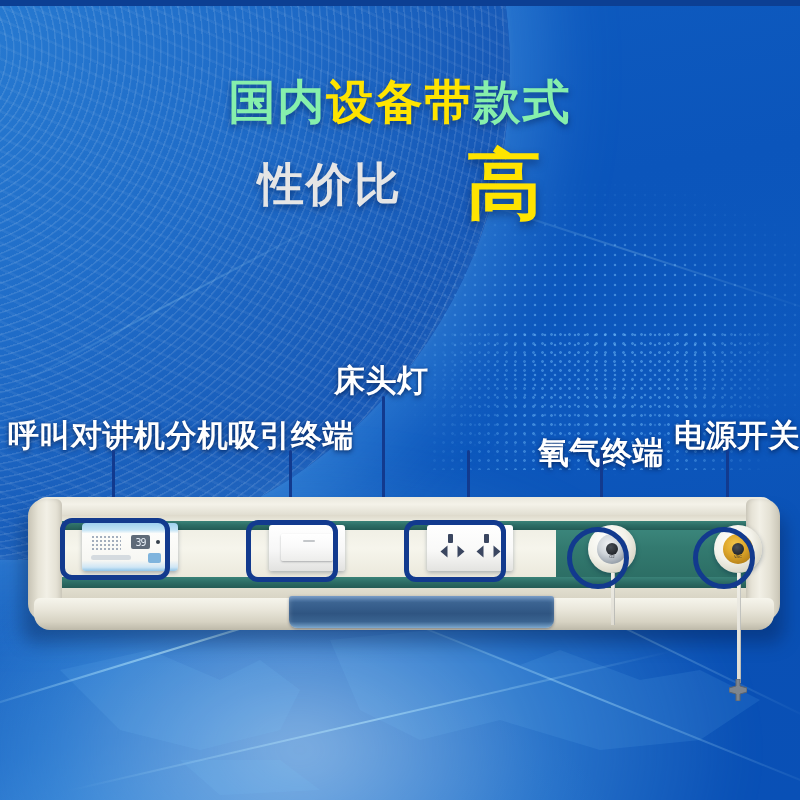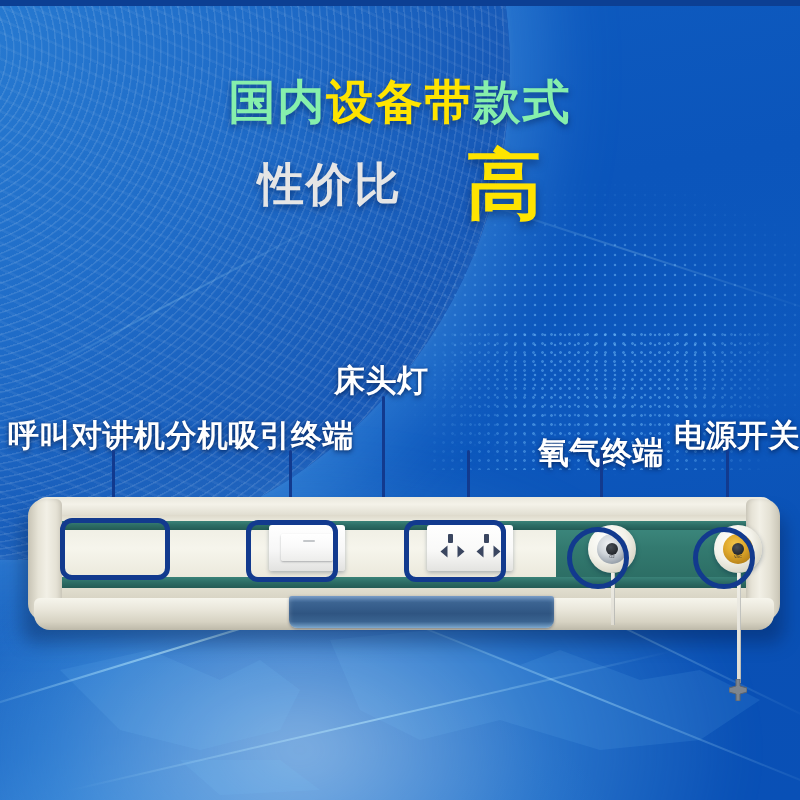--- a/index.html
+++ b/index.html
@@ -256,20 +256,27 @@
     <div class="panel-top"></div>
     <div class="panel-body"></div>
     <div class="teal-field"></div>
     <div class="stripe top"></div>
     <div class="stripe bot"></div>
     <div class="endcap-l"></div>
     <div class="endcap-r"></div>
     <div class="rail"></div>
     <div class="lamp-cover"></div>
 
+    <div class="intercom">
+      <div class="ic-grill"></div>
+      <div class="ic-screen">39</div>
+      <div class="ic-led"></div>
+      <div class="ic-slot"></div>
+      <div class="ic-btn"></div>
+    </div>
 
     <div class="switch">
       <div class="switch-rocker">
         <div class="switch-mark"></div>
       </div>
     </div>
 
     <div class="outlet">
       <div class="sock a">
         <div class="pin-top"></div>

